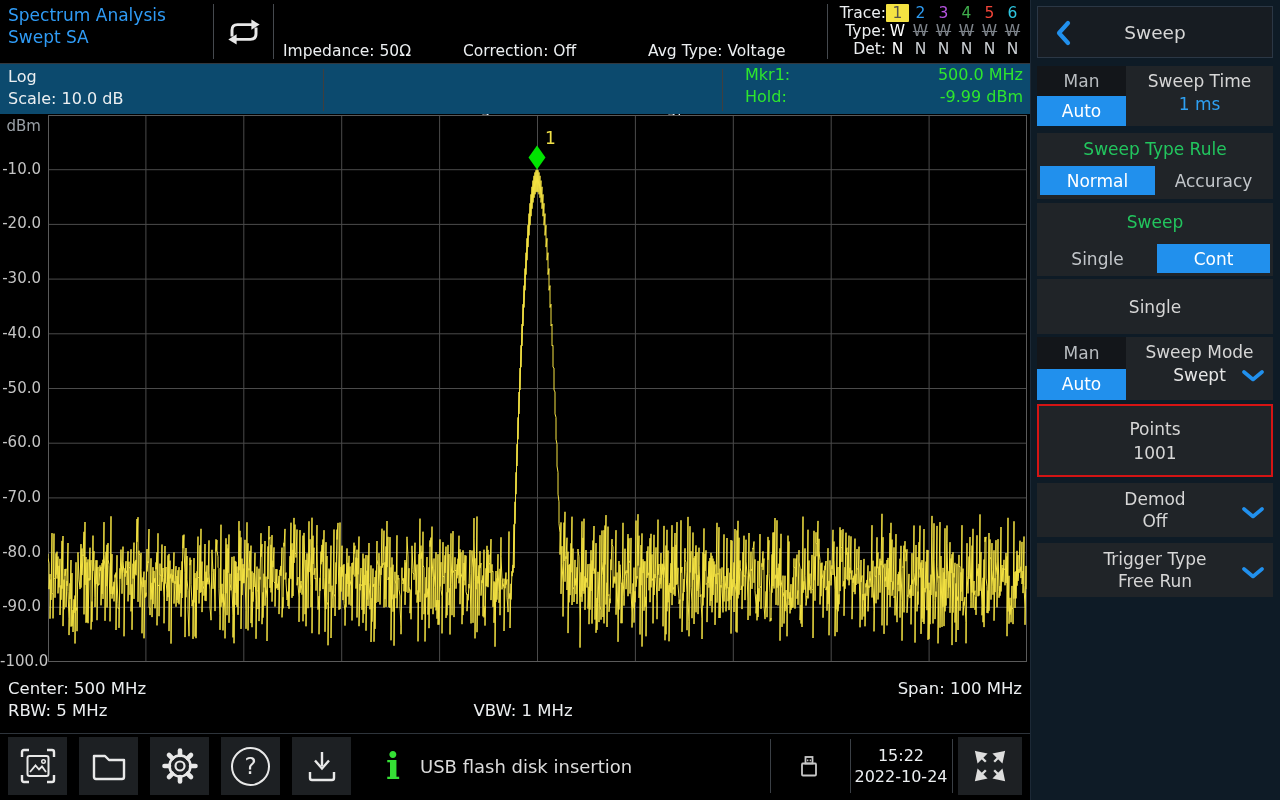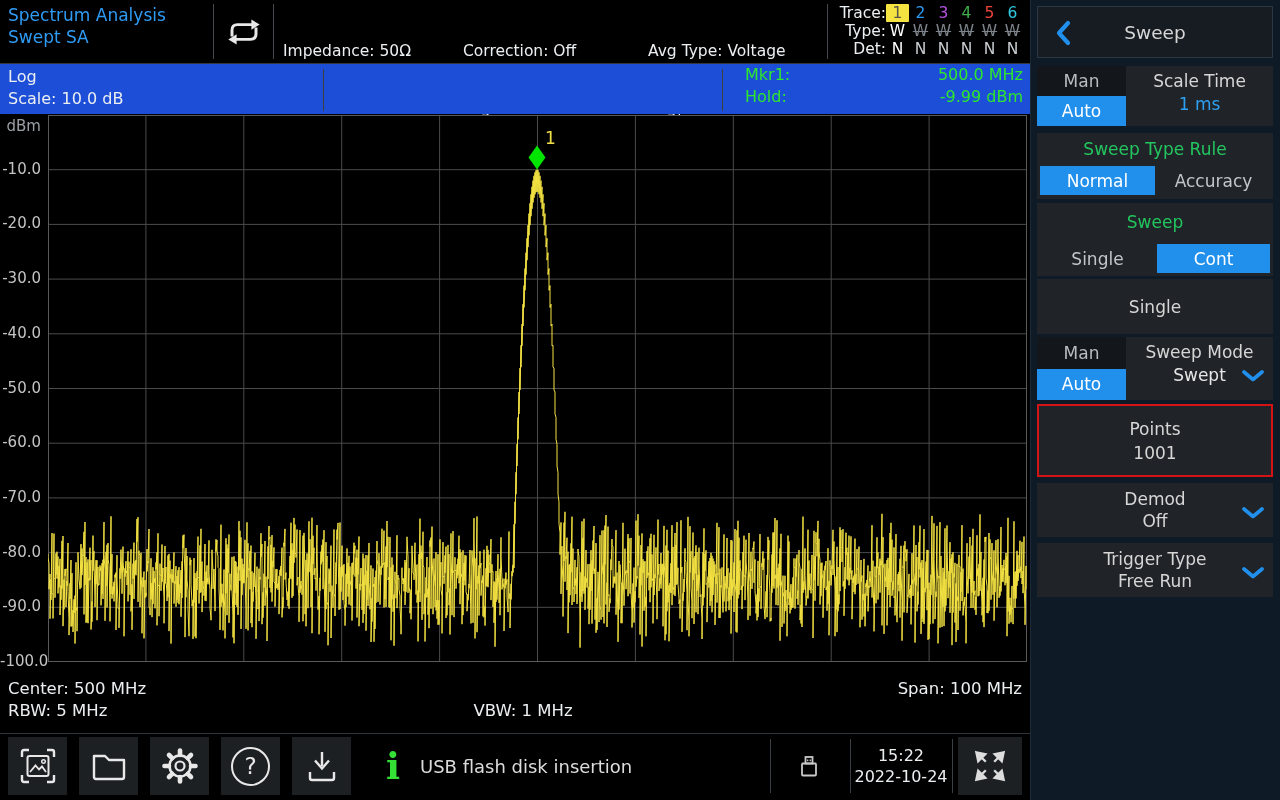--- a/index.html
+++ b/index.html
@@ -12,21 +12,21 @@
   .app-title{position:absolute;left:8px;top:4px;font-size:17px;line-height:22px;color:#2f9bf5;}
   .vdiv{position:absolute;top:4px;height:55px;width:1px;background:#45494e;}
   .info-block{position:absolute;top:4px;font-size:15.5px;line-height:19px;color:#eceff1;white-space:pre;}
   .trace-table{position:absolute;left:830px;top:4px;font-size:15.5px;line-height:18px;}
   .trace-row{display:flex;height:18px;align-items:center;}
   .trace-row .rlab{width:56px;text-align:right;color:#eceff1;}
   .trace-row .tval{width:23px;text-align:center;}
   .chip1{display:inline-block;width:19px;border-radius:1px;}
 
   
-  .chart-header{position:absolute;left:0;top:64px;width:1030px;height:50px;background:#1d4ed8;}
+  .chart-header{position:absolute;left:0;top:64px;width:1030px;height:50px;background:#0c4a6e;}
   .ch-scale{position:absolute;left:8px;top:2px;font-size:16px;line-height:22px;color:#eceff1;}
   .ch-ref{position:absolute;left:323px;top:24px;width:399px;text-align:center;font-size:16px;color:#eceff1;}
   .mkr-row{position:absolute;left:745px;width:278px;font-size:16px;color:#2ee62e;display:flex;justify-content:space-between;}
 
   
   .plot{position:absolute;left:48px;top:115px;width:979px;height:548px;background:#000;}
   .y-unit{position:absolute;left:0px;top:117px;width:44px;text-align:right;font-size:15px;color:#9aa0a6;padding-right:3px;box-sizing:border-box;}
   .ytick{position:absolute;left:0;width:44px;text-align:right;font-size:15px;color:#c4c4c4;padding-right:3px;box-sizing:border-box;}
 
   
@@ -295,21 +295,21 @@
       </div>
       <div class="sb-title">Sweep</div>
     </div>
 
     <div class="sb-item" style="top:66px;height:60px">
       <div class="tog">
         <div class="t-man">Man</div>
         <div class="t-auto">Auto</div>
       </div>
       <div class="sb-right">
-        <div class="sb-line1">Scale Time</div>
+        <div class="sb-line1">Sweep Time</div>
         <div class="sb-line2 val-blue">1 ms</div>
       </div>
     </div>
 
     <div class="sb-item" style="top:133px;height:66px">
       <div class="opt-title">Sweep Type Rule</div>
       <div class="opt-btn opt-sel" style="left:3px;top:33px;width:115px">Normal</div>
       <div class="opt-btn opt-un" style="left:120px;top:33px;width:113px">Accuracy</div>
     </div>
 

